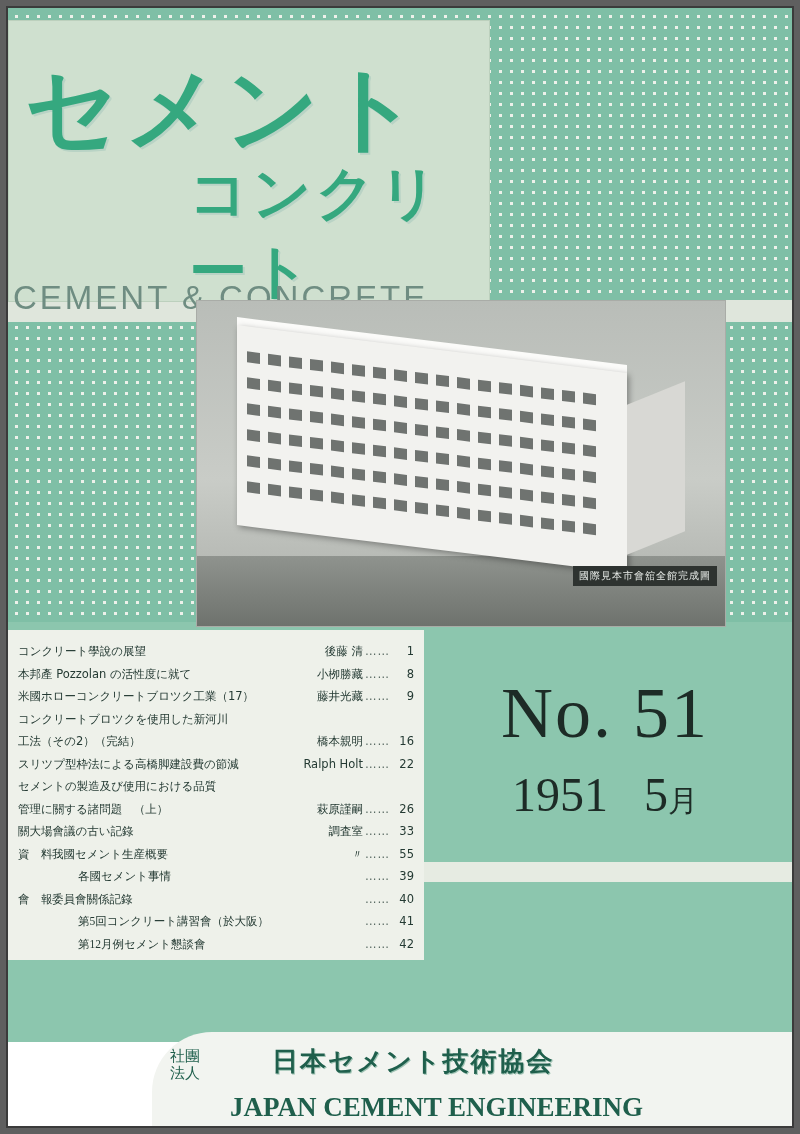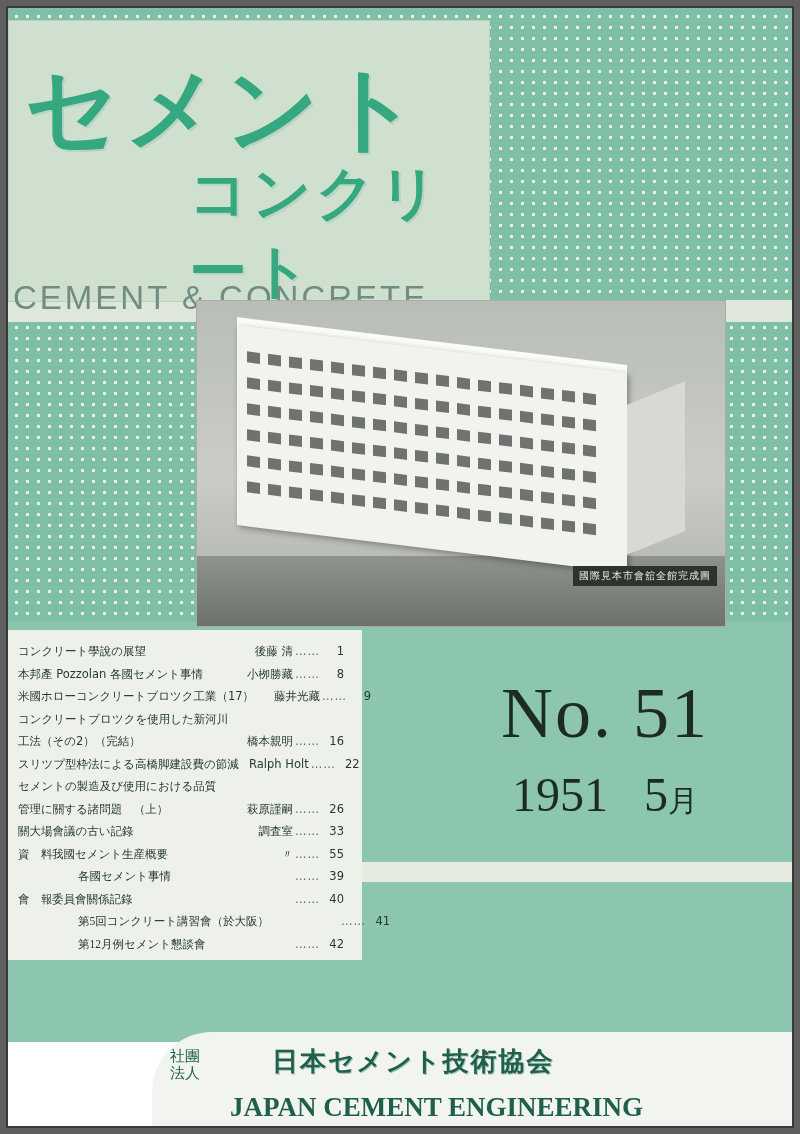--- a/index.html
+++ b/index.html
@@ -87,23 +87,23 @@
   #ground{position:absolute;left:0;bottom:0;width:528px;height:70px;background:linear-gradient(180deg,#8f938e,#6e726d);}
   #photo-caption{
     position:absolute;right:8px;bottom:40px;
     background:#2e3330;color:#e8ece8;
     font-size:10px;padding:3px 6px;letter-spacing:1px;
     font-family:Liberation Serif, serif;
   }
 
   
   #contents{
-    position:absolute;left:8px;top:630px;width:354px;height:330px;
+    position:absolute;left:8px;top:630px;width:416px;height:330px;
     background:#eef1ea;
-    padding:14px 18px 0 10px;
+    padding:14px 10px 0 10px;
     box-sizing:border-box;
   }
   .toc-row{
     display:flex;align-items:baseline;
     font-size:11.5px;color:#243a33;
     margin-bottom:7.5px;
     font-family:"DejaVu Sans",sans-serif;
     white-space:nowrap;
   }
   .toc-title{flex:0 0 auto;max-width:232px;overflow:hidden;}
@@ -203,21 +203,21 @@
 
     <div class="toc-row">
       <span class="toc-title">コンクリート學說の展望</span>
       <span class="toc-fill"></span>
       <span class="toc-author">後藤 清</span>
       <span class="toc-dots">……</span>
       <span class="toc-page">1</span>
     </div>
 
     <div class="toc-row">
-      <span class="toc-title">本邦產 Pozzolan 各國セメント事情</span>
+      <span class="toc-title">本邦產 Pozzolan の活性度に就て</span>
       <span class="toc-fill"></span>
       <span class="toc-author">小栁勝藏</span>
       <span class="toc-dots">……</span>
       <span class="toc-page">8</span>
     </div>
 
     <div class="toc-row">
       <span class="toc-title">米國ホローコンクリートブロツク工業（17）</span>
       <span class="toc-fill"></span>
       <span class="toc-author">藤井光藏</span>

